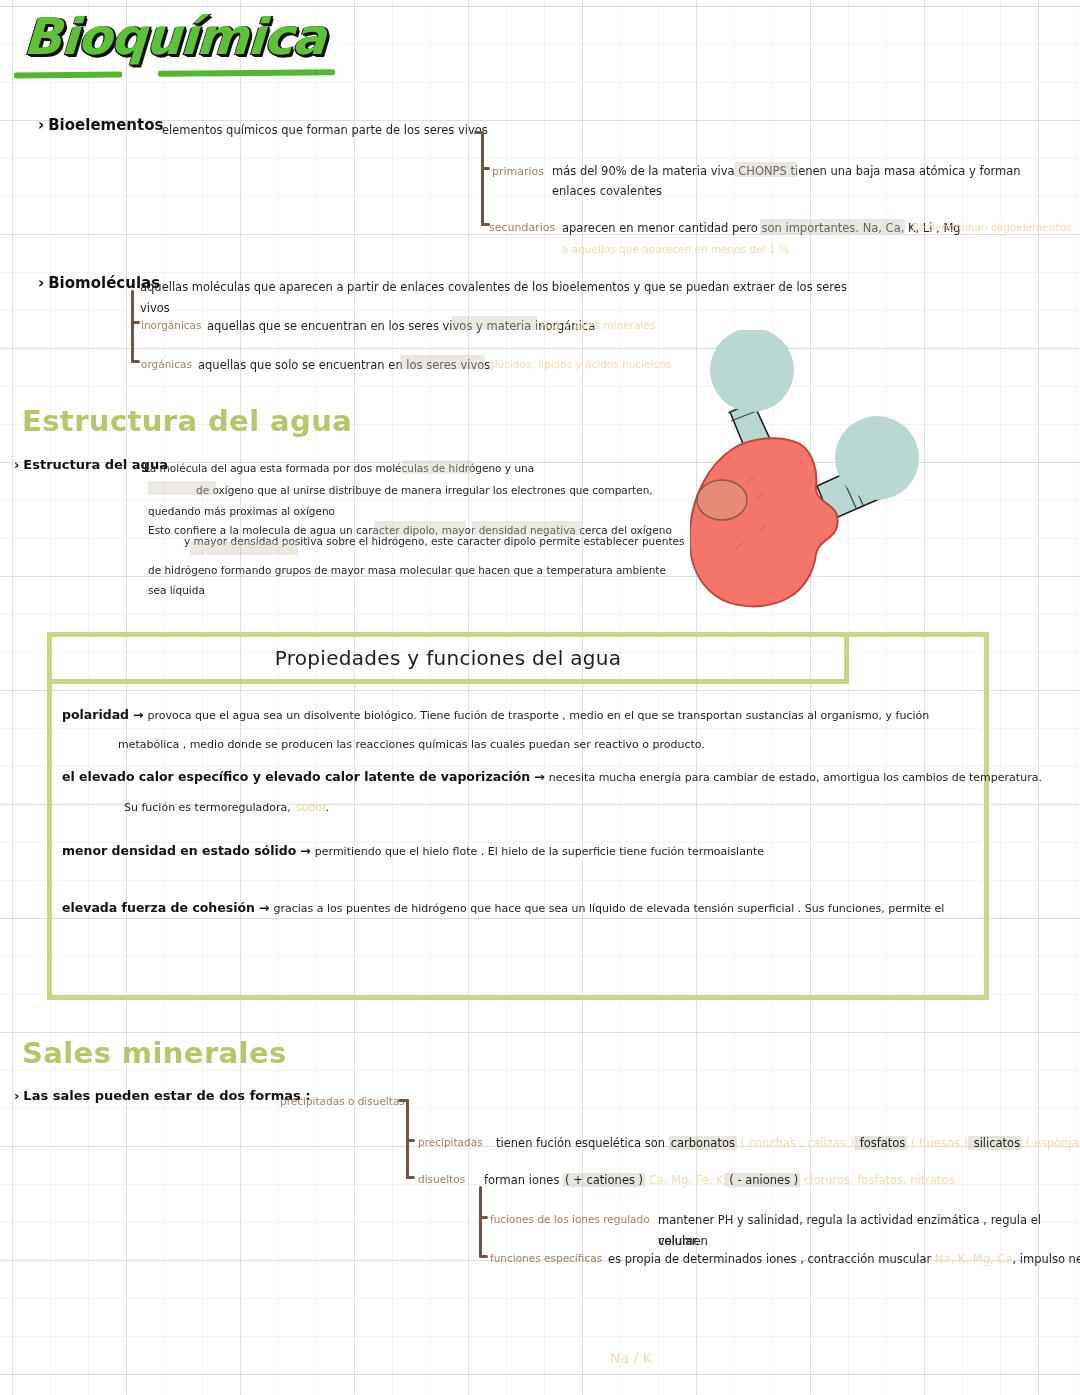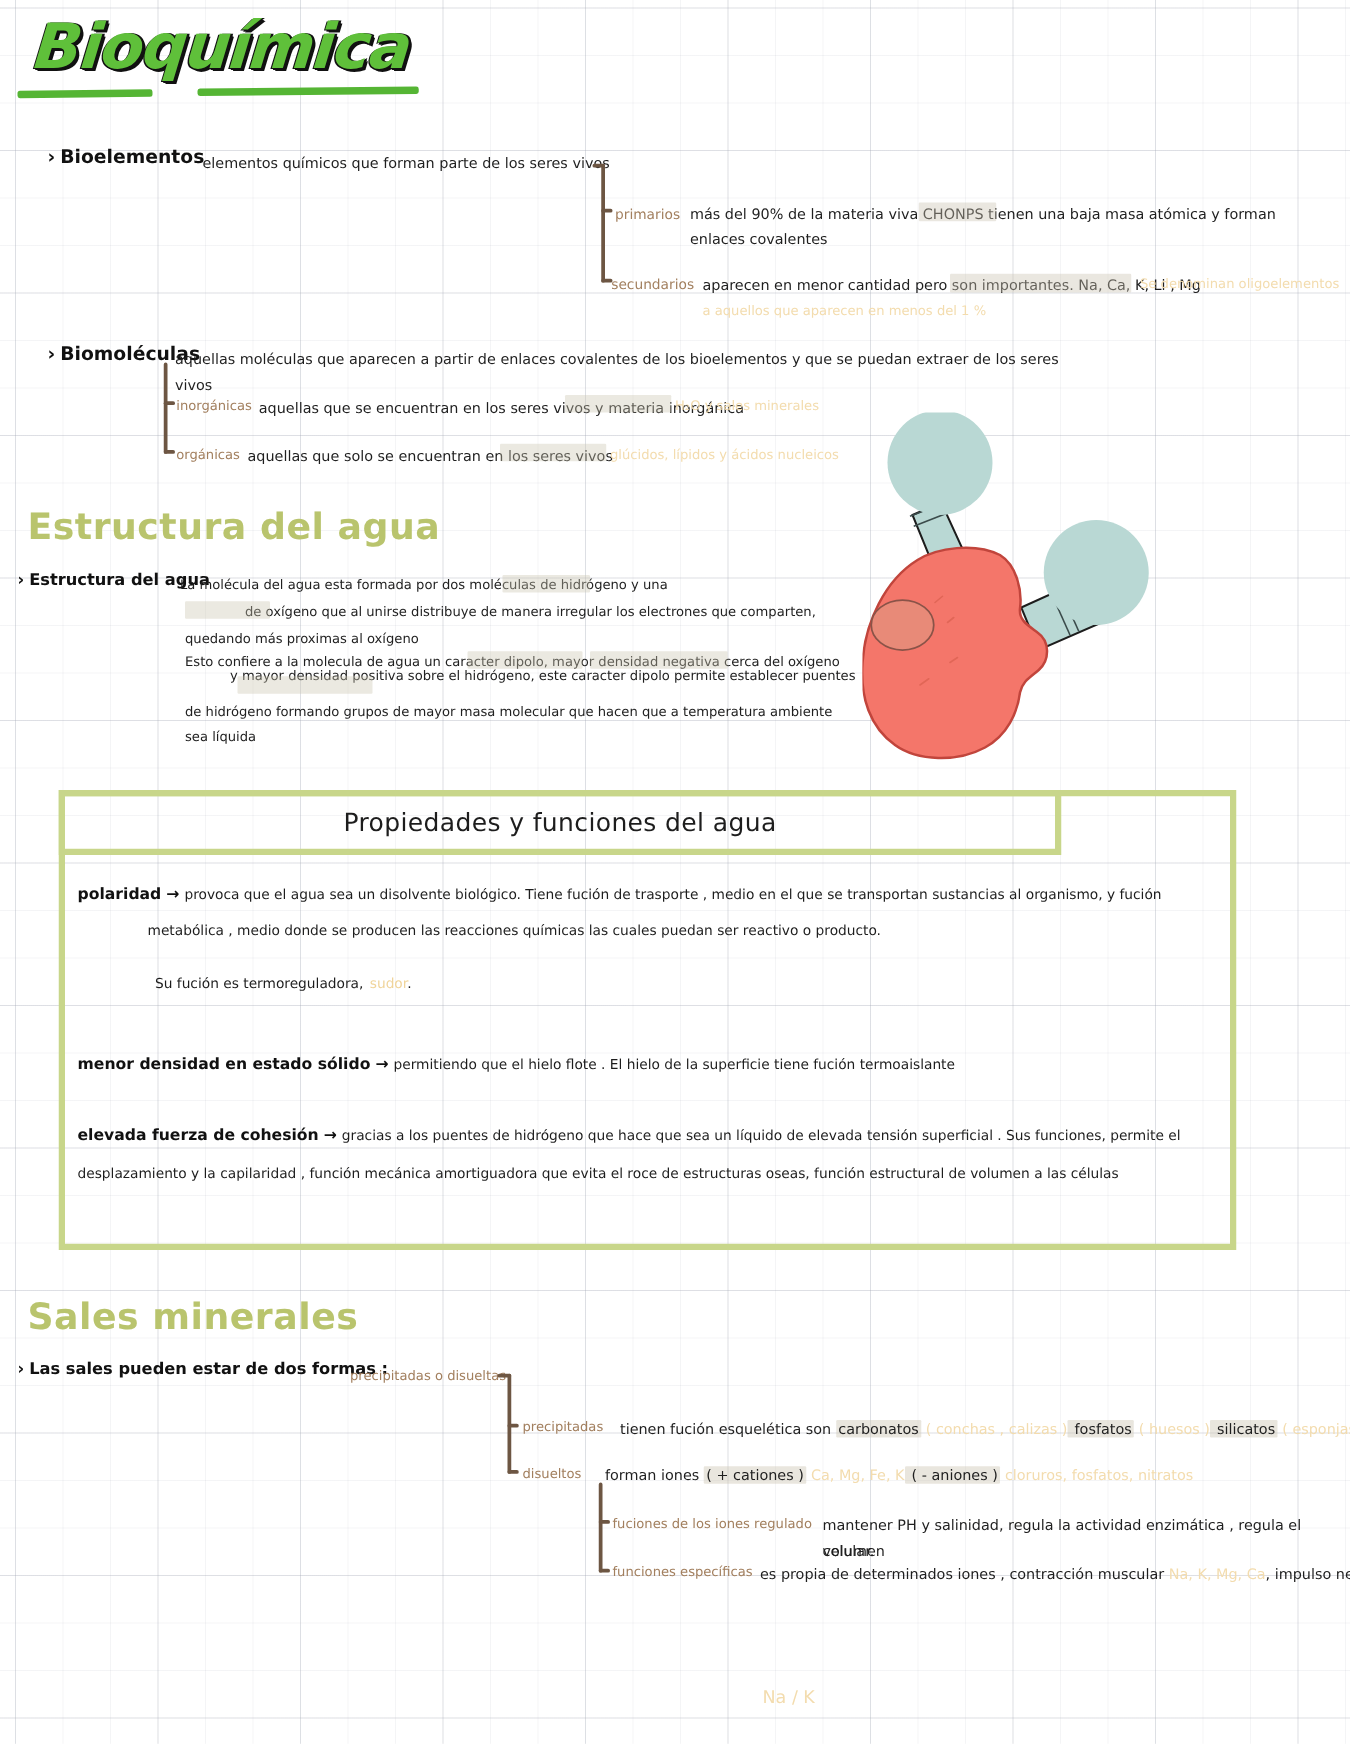--- a/index.html
+++ b/index.html
@@ -237,38 +237,38 @@
 <div class="prop-row" style="left:62px; top:704px;">
   <div style="white-space:nowrap;">
     <span class="prop-label">polaridad</span><span class="prop-label" style="margin:0 4px;">→</span><span class="hw" style="font-size:11px;">provoca que el agua sea un disolvente biológico.  Tiene fución de trasporte , medio en el que se transportan sustancias al organismo, y fución</span>
   </div>
   <div style="margin-left:56px; margin-top:8px;">
     <span class="hw" style="font-size:11px;">metabólica , medio donde se producen las reacciones químicas las cuales puedan ser reactivo o  producto.</span>
   </div>
 </div>
 
 <div class="prop-row" style="left:62px; top:766px;">
+  <div style="white-space:nowrap;">
+    <span class="prop-label">el elevado calor específico y elevado calor latente de vaporización</span><span class="prop-label" style="margin:0 4px;">→</span><span class="hw" style="font-size:11px;">necesita mucha energía para cambiar de estado, amortigua los cambios de temperatura.</span>
+  </div>
   <div style="margin-left:62px; margin-top:9px;">
     <span class="hw" style="font-size:11px;">Su fución es termoreguladora,</span>
     <span class="hw yellowlbl" style="font-size:11px;">sudor</span><span class="hw" style="font-size:11px;">.</span>
   </div>
 </div>
 
 <div class="prop-row" style="left:62px; top:840px;">
   <div style="white-space:nowrap;">
     <span class="prop-label">menor densidad en estado sólido</span><span class="prop-label" style="margin:0 4px;">→</span><span class="hw" style="font-size:11px;">permitiendo que el hielo flote . El hielo de la superficie tiene fución termoaislante</span>
   </div>
 </div>
 
 <div class="prop-row" style="left:62px; top:897px;">
   <div style="white-space:nowrap;">
     <span class="prop-label">elevada fuerza de cohesión</span><span class="prop-label" style="margin:0 4px;">→</span><span class="hw" style="font-size:11px;">gracias a los puentes  de hidrógeno que hace que sea un líquido de elevada tensión superficial . Sus funciones, permite el</span>
-  </div>
-  <div style="margin-top:9px;">
-    <span class="hw" style="font-size:11px;">desplazamiento y la capilaridad , función mecánica amortiguadora que evita el roce de estructuras oseas, función estructural de volumen a las células</span>
   </div>
 </div>
 
 <div class="section-heading" style="left:22px; top:1036px;">Sales minerales</div>
 
 <div class="bullet-head" style="left:14px; top:1088px; font-size:13px;">
   <span class="arrow-mark">›</span><span>Las sales pueden estar de dos formas :</span>
 </div>
 <div class="body-text brownlbl" style="left:280px; top:1092px; font-size:10.5px;">precipitadas o disueltas</div>
 

